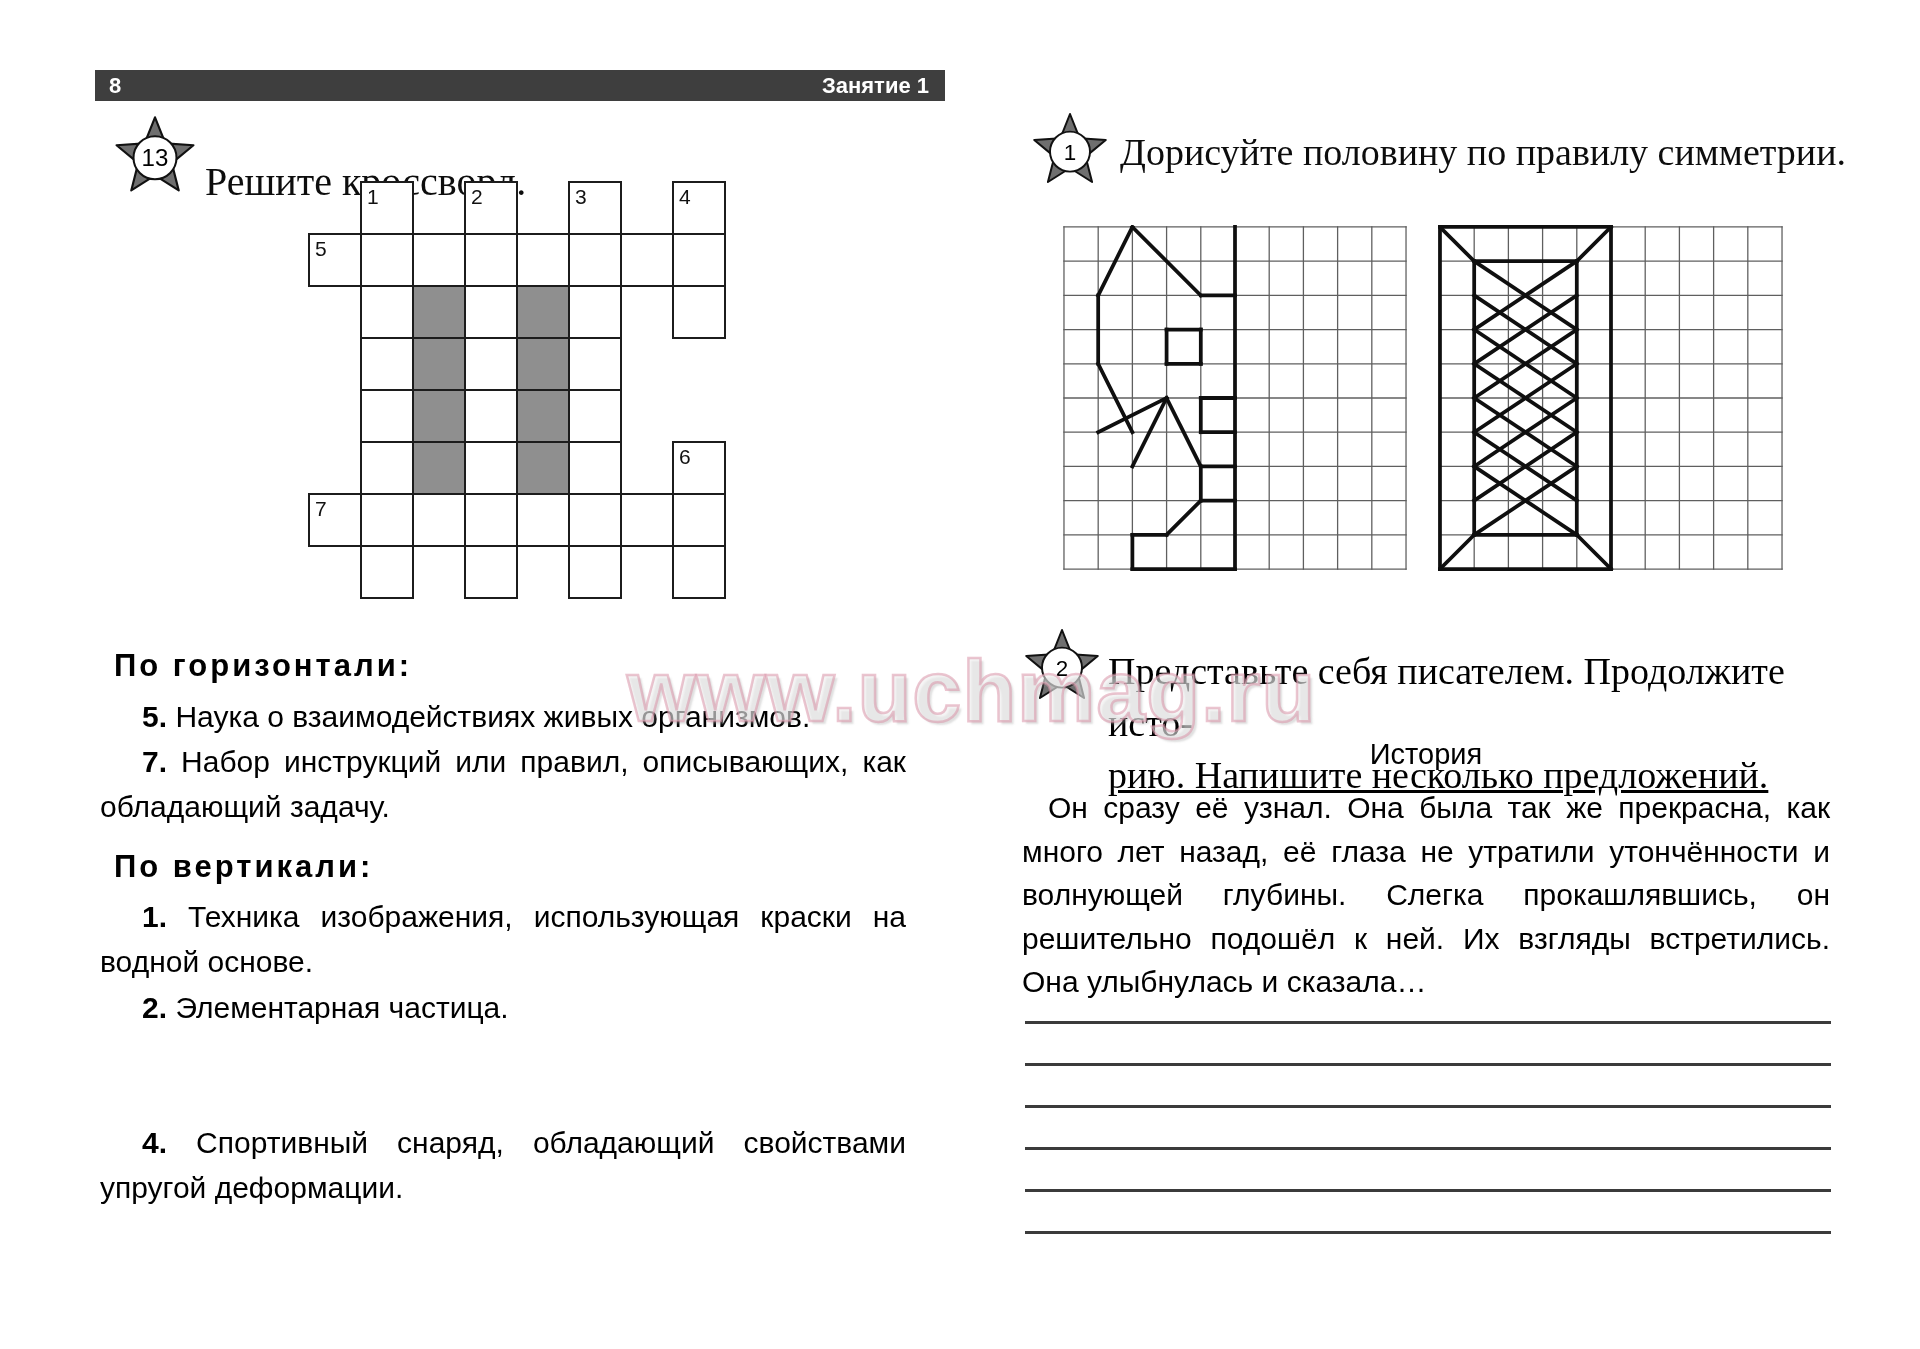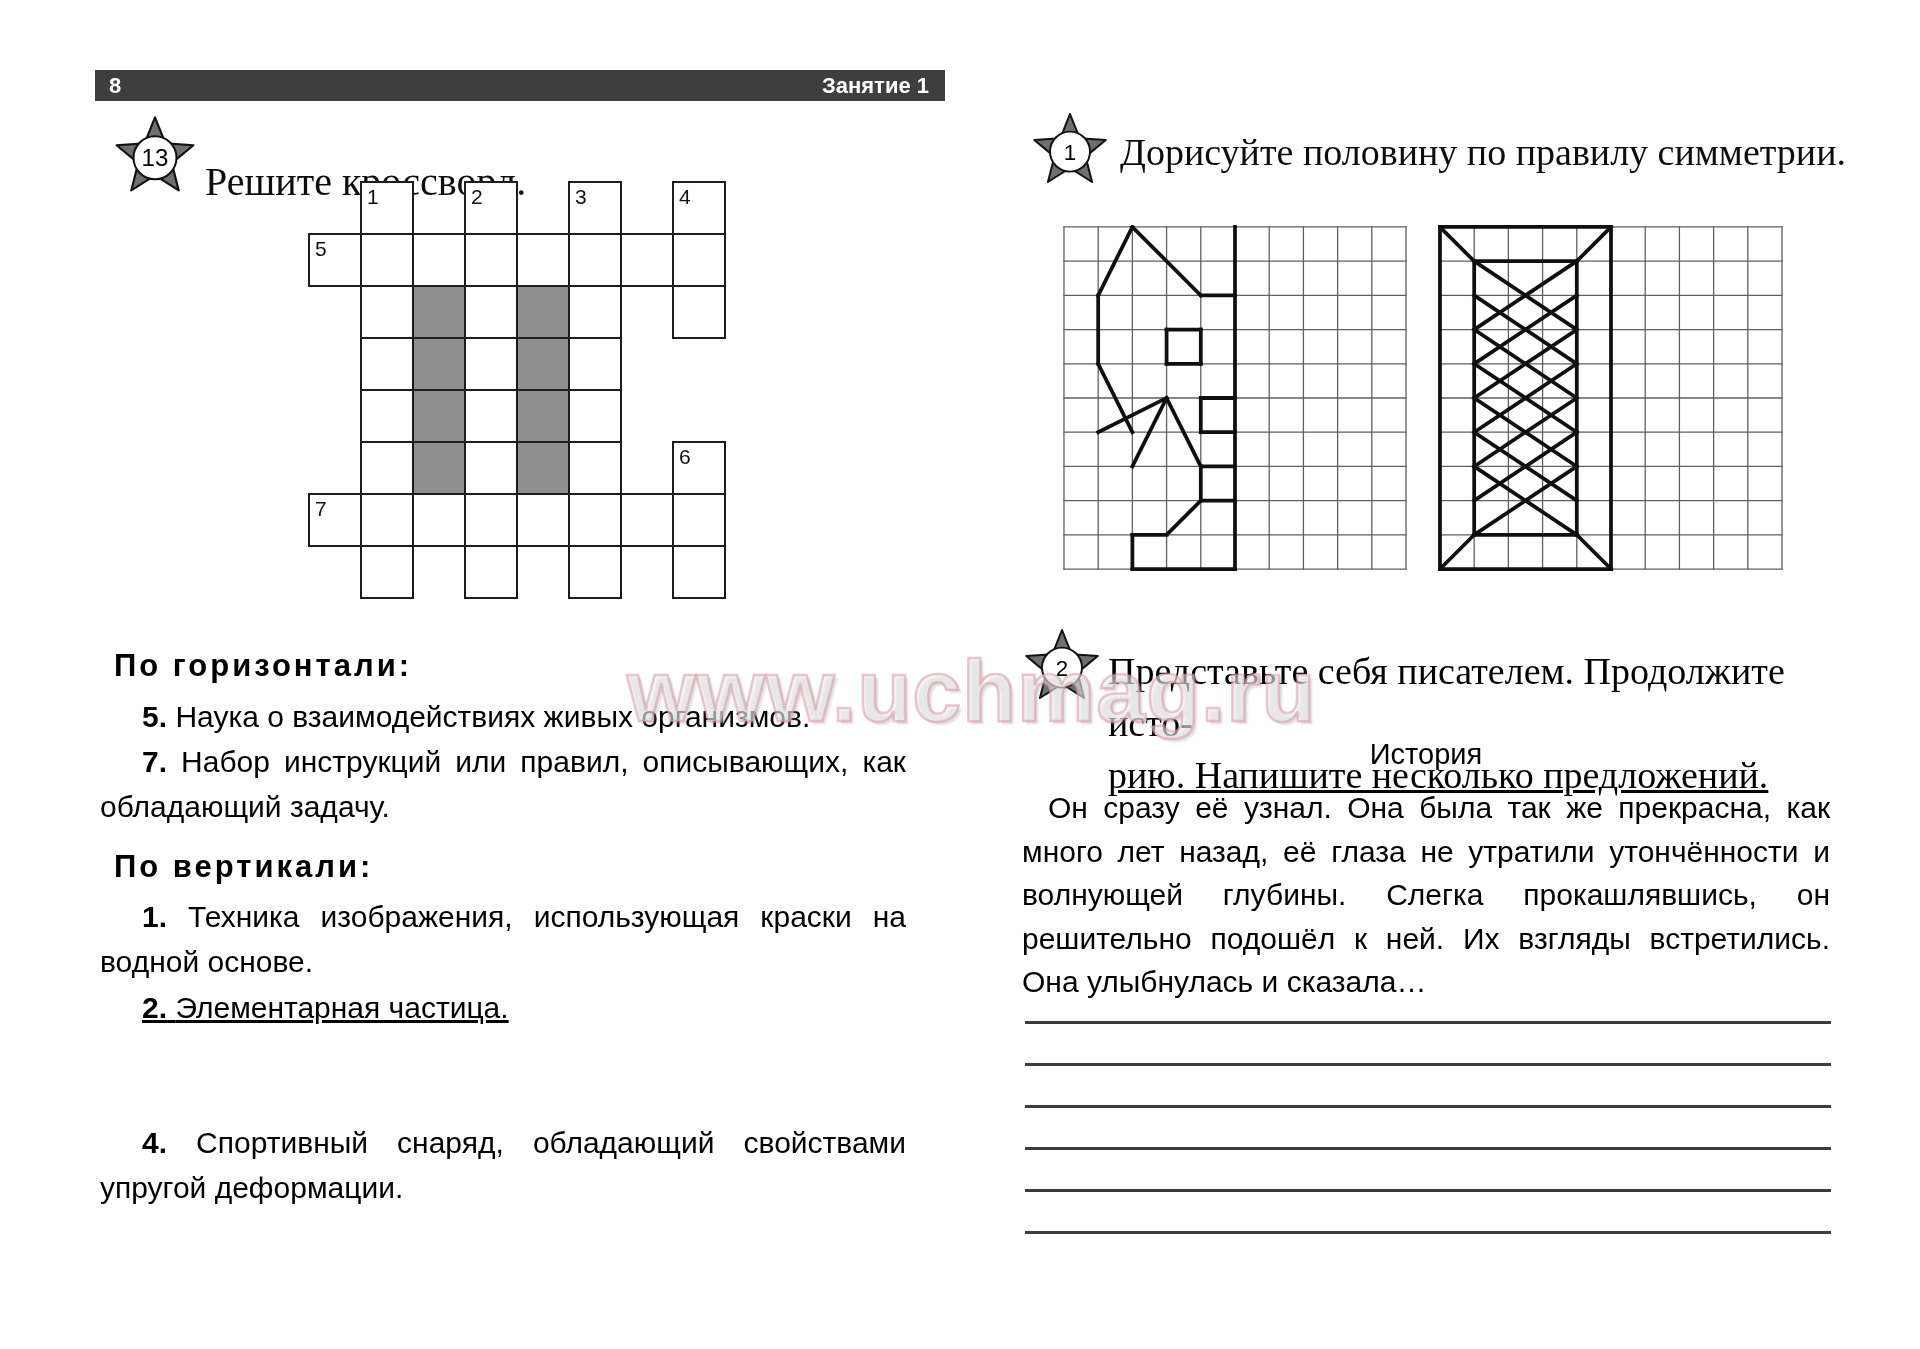--- a/index.html
+++ b/index.html
@@ -145,21 +145,21 @@
     <b>7.</b>
     <span>Набор инструкций или правил, описывающих, как обладающий задачу.</span>
   </div>
 
   <div class="sec-h" style="top:849px;">По вертикали:</div>
 
   <div class="clue" style="top:894px;">
     <b>1.</b>
     <span>Техника изображения, использующая краски на водной основе.</span>
   </div>
-  <div class="clue" style="top:985px;text-decoration:underline;">
+  <div class="clue" style="top:985px;">
     <b>2.</b>
     <span>Элементарная частица.</span>
   </div>
   <div class="clue" style="top:1120px;">
     <b>4.</b>
     <span>Спортивный снаряд, обладающий свойствами упругой деформации.</span>
   </div>
 
 
   <div class="star" style="left:1030px;top:110px;width:80px;">

